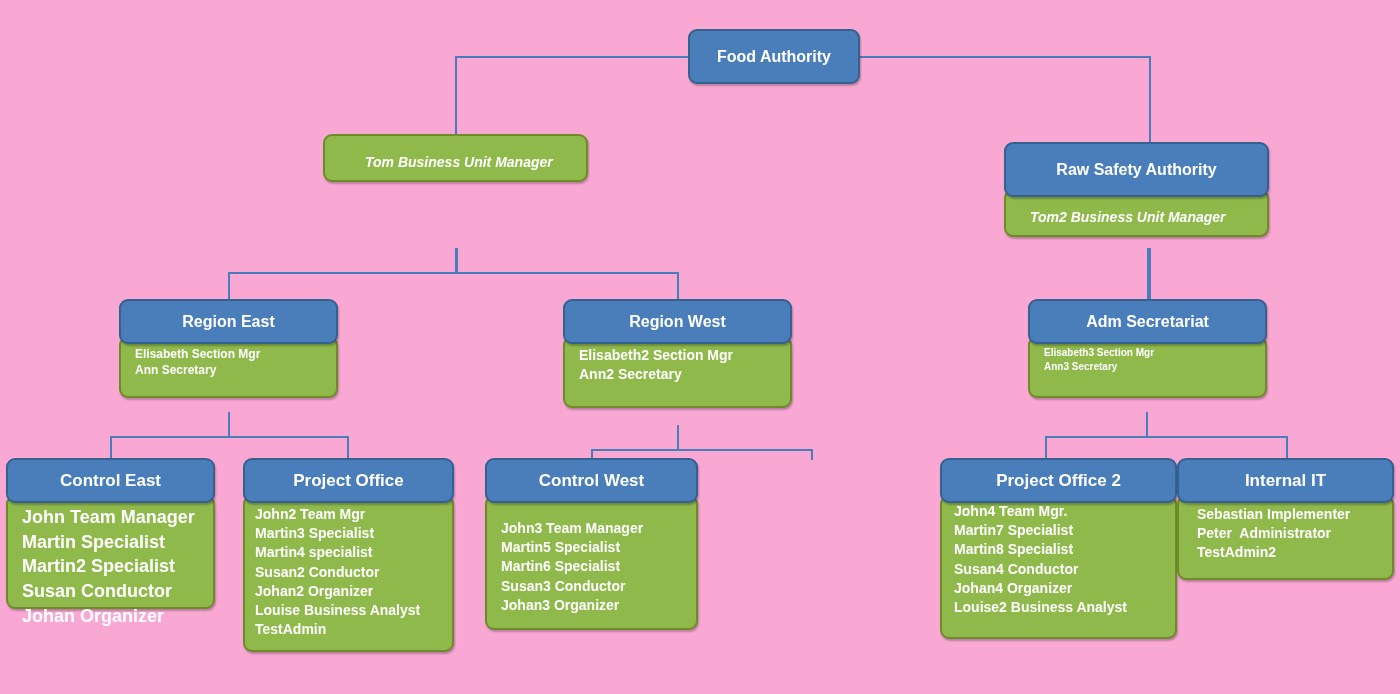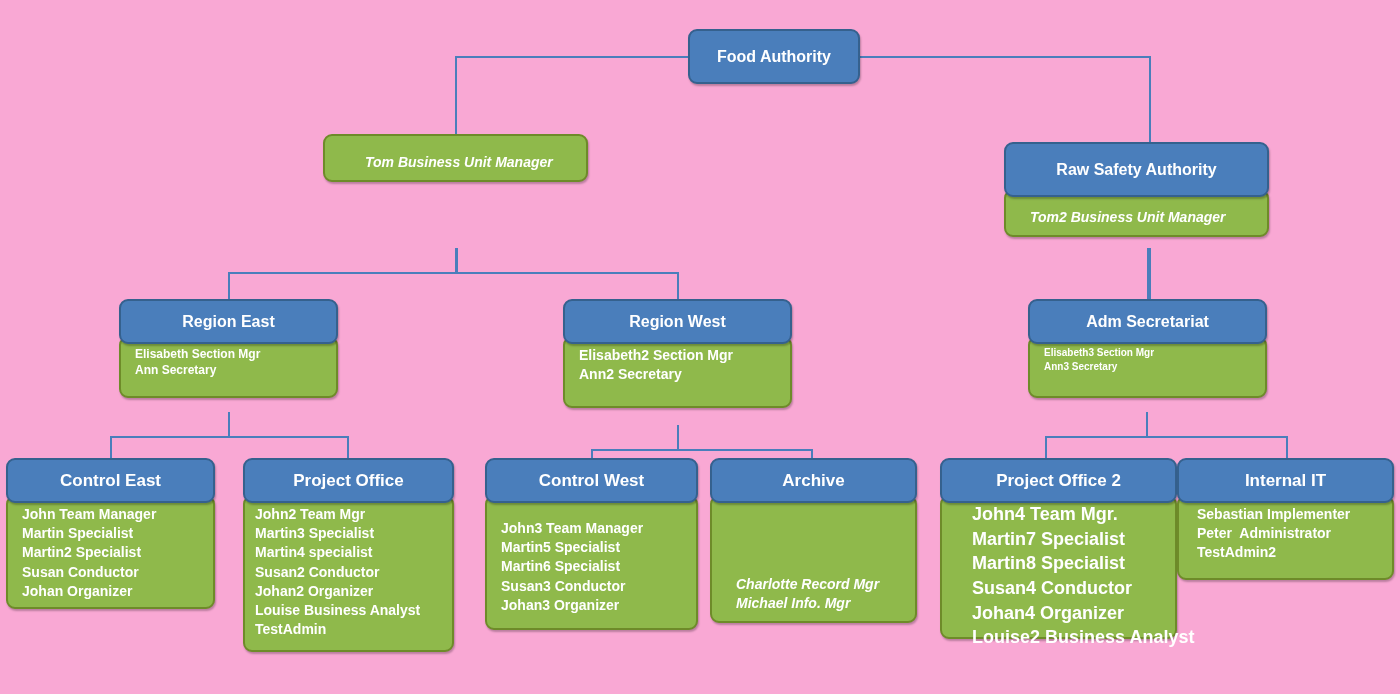--- a/index.html
+++ b/index.html
@@ -150,21 +150,21 @@
     <div class="node-body tuck" style="height:62px; font-size:10px;">
       <div class="ln">Elisabeth3 Section Mgr</div>
       <div class="ln">Ann3 Secretary</div>
     </div>
   </div>
 
   <div class="node" style="left:6px; top:458px; width:209px;">
     <div class="node-head" style="height:45px; font-size:17px;">
       <span>Control East</span>
     </div>
-    <div class="node-body tuck" style="height:114px; font-size:14px;">
+    <div class="node-body tuck" style="height:114px; font-size:18px;">
       <div class="ln">John Team Manager</div>
       <div class="ln">Martin Specialist</div>
       <div class="ln">Martin2 Specialist</div>
       <div class="ln">Susan Conductor</div>
       <div class="ln">Johan Organizer</div>
     </div>
   </div>
 
   <div class="node" style="left:243px; top:458px; width:211px;">
     <div class="node-head" style="height:45px; font-size:17px;">
@@ -187,35 +187,26 @@
     </div>
     <div class="node-body tuck" style="height:135px; font-size:14px; padding-top:22px;">
       <div class="ln">John3 Team Manager</div>
       <div class="ln">Martin5 Specialist</div>
       <div class="ln">Martin6 Specialist</div>
       <div class="ln">Susan3 Conductor</div>
       <div class="ln">Johan3 Organizer</div>
     </div>
   </div>
 
-  <div class="node" style="left:710px; top:458px; width:207px;">
-    <div class="node-head" style="height:45px; font-size:17px;">
-      <span>Archive</span>
-    </div>
-    <div class="node-body tuck centered" style="height:128px; font-size:14px; padding-left:24px;">
-      <div class="ln">Charlotte Record Mgr</div>
-      <div class="ln">Michael Info. Mgr</div>
-    </div>
-  </div>
 
   <div class="node" style="left:940px; top:458px; width:237px;">
     <div class="node-head" style="height:45px; font-size:17px;">
       <span>Project Office 2</span>
     </div>
-    <div class="node-body tuck" style="height:144px; font-size:18px; padding-left:30px; padding-top:5px;">
+    <div class="node-body tuck" style="height:144px; font-size:14px; padding-left:12px; padding-top:5px;">
       <div class="ln">John4 Team Mgr.</div>
       <div class="ln">Martin7 Specialist</div>
       <div class="ln">Martin8 Specialist</div>
       <div class="ln">Susan4 Conductor</div>
       <div class="ln">Johan4 Organizer</div>
       <div class="ln">Louise2 Business Analyst</div>
     </div>
   </div>
 
   <div class="node" style="left:1177px; top:458px; width:217px;border-radius:13px;">

